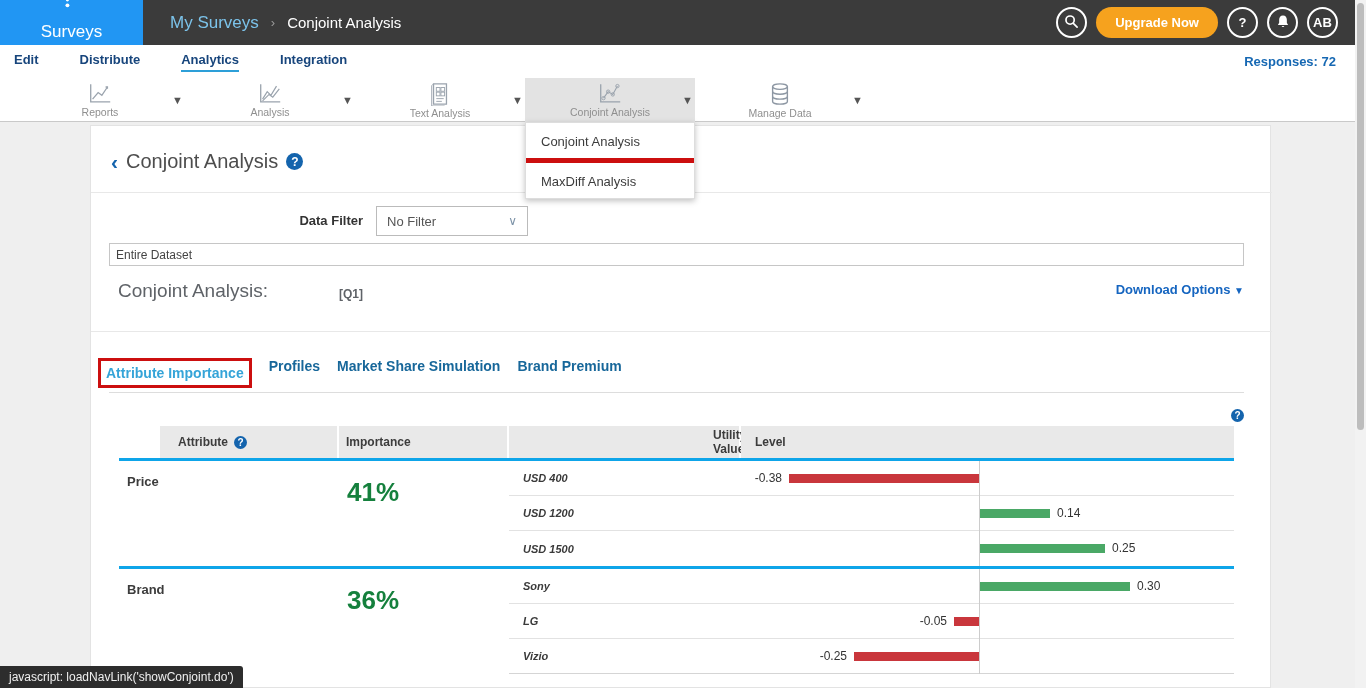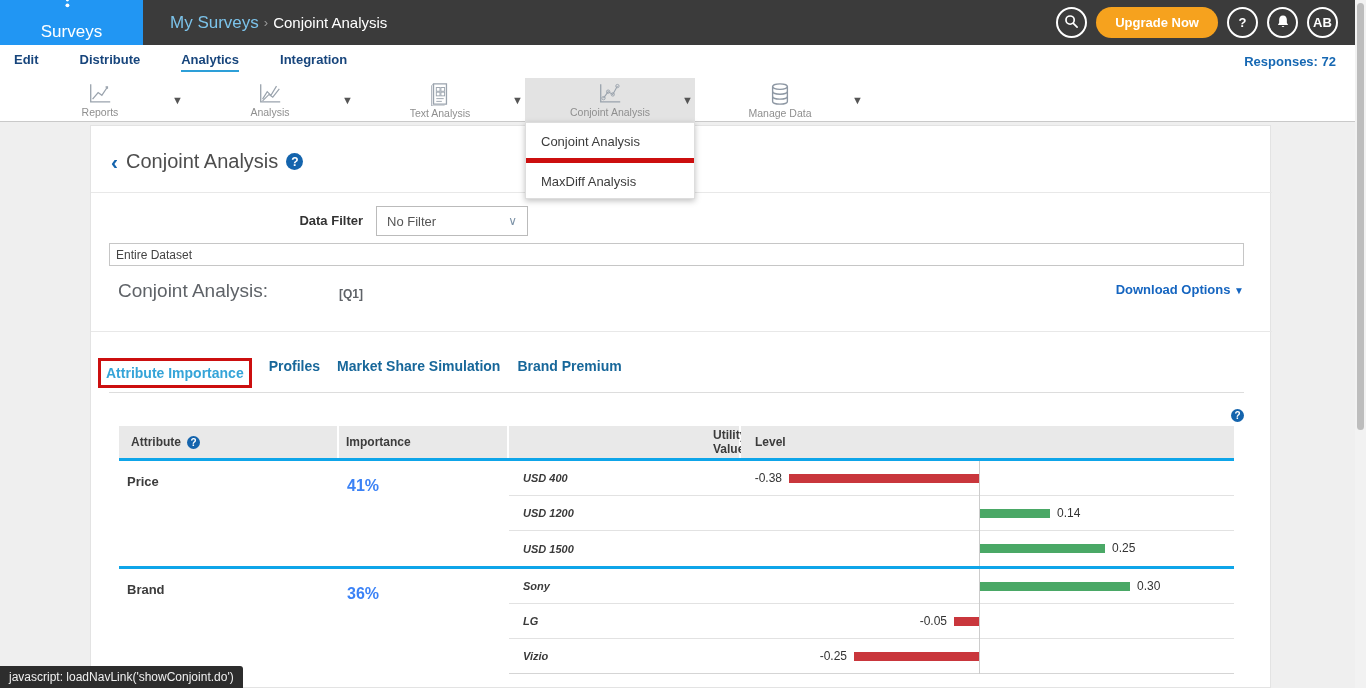--- a/index.html
+++ b/index.html
@@ -6,21 +6,21 @@
   html,body { width:1366px; height:688px; overflow:hidden; background:#efefef;
               font-family:"Liberation Sans", sans-serif; }
 
   
   .top-header { position:absolute; left:0; top:0; width:1366px; height:45px; background:#3b3b3b;
                 display:flex; align-items:center; }
   .logo-block { width:143px; height:45px; background:#2196f3; display:flex; align-items:center;
                 justify-content:center; gap:7px; color:#fff; cursor:pointer;flex-direction:column; }
   .logo-block .product { font-size:17px; }
   .logo-caret { color:#fff; font-size:11px; }
-  .breadcrumb { display:flex; align-items:center; gap:5px; margin-left:27px; }
+  .breadcrumb { display:flex; align-items:center; gap:12px; margin-left:27px; }
   .crumb-parent { color:#7cc3ea; font-size:17px; cursor:pointer; }
   .crumb-sep { color:#9a9a9a; font-size:13px; }
   .crumb-current { color:#ffffff; font-size:15px; }
   .header-right { margin-left:auto; display:flex; align-items:center; gap:9px; margin-right:28px; }
   .hdr-circle { width:31px; height:31px; border:2px solid #fff; border-radius:50%;
                 display:flex; align-items:center; justify-content:center; color:#fff;
                 font-weight:bold; font-size:13px; cursor:pointer; background:transparent; }
   .upgrade-btn { background:#f6a21e; color:#fff; font-weight:bold; font-size:13px;
                  border:none; border-radius:16px; padding:8px 19px; cursor:pointer; }
 
@@ -86,29 +86,29 @@
   .table-help { position:absolute; left:1140px; top:283px; }
   .help-sm { width:13px; height:13px; border-radius:50%; background:#1464ad; color:#fff; font-size:10px;
              font-weight:bold; display:flex; align-items:center; justify-content:center; cursor:pointer; }
 
   
   .results-table { position:absolute; left:28px; top:300px; width:1115px; }
   .thead { display:grid; grid-template-columns:220px 170px 232px 493px; height:32px; }
   .th { background:#e9e9e9; font-size:12px; font-weight:bold; color:#3c3c3c; display:flex;
         align-items:center; border-right:2px solid #fff; }
   .th:last-child { border-right:none; }
-  .th-attr { padding-left:12px; gap:6px; }
+  .th-attr { padding-left:18px; gap:6px;margin-left:41px; }
   .th-imp { padding-left:7px; }
   .th-level { padding-left:14px; }
   .th-util { padding-left:204px; }
 
   .group { display:grid; grid-template-columns:220px 170px 725px; border-top:3px solid #0ea5e9; }
   .group:first-of-type { border-top:none; }
   .attr-cell { padding:13px 0 0 8px; font-size:13px; font-weight:bold; color:#3c3c3c; }
-  .imp-cell { padding:16px 0 0 8px; font-size:16px; font-weight:bold; color:#3b82f6; }
+  .imp-cell { padding:16px 0 0 8px; font-size:26px; font-weight:bold; color:#15803d; }
   .levels-wrap { position:relative; }
   .axis-line { position:absolute; left:470px; top:0; bottom:0; width:1px; background:#ccc; }
   .sub-row { display:grid; grid-template-columns:232px 493px; height:35px;
              border-bottom:1px solid #e2e2e2; }
   .sub-row.no-border { border-bottom:none; }
   .sub-row.end-border { border-bottom:1px solid #d5d5d5; }
   .level-cell { font-size:11px; font-weight:bold; font-style:italic; color:#3a3a3a;
                 display:flex; align-items:center; padding-left:14px; }
   .chart-cell { position:relative; }
   .bar { position:absolute; top:13px; height:9px; }

